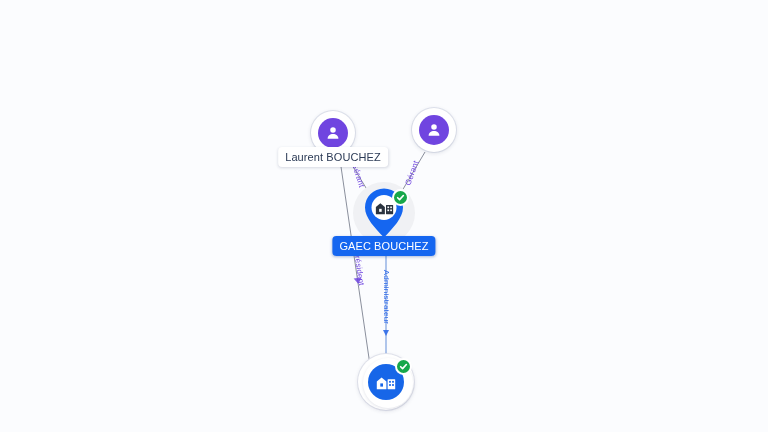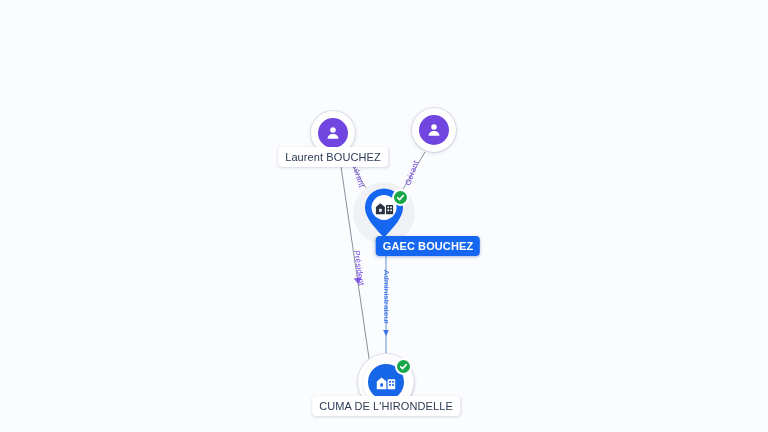--- a/index.html
+++ b/index.html
@@ -135,23 +135,22 @@
     padding: 3px 7px;
     border-radius: 4px;
     background: #ffffff;
     color: #2b3a55;
     box-shadow: 0 1px 3px rgba(40,50,90,0.18);
     letter-spacing: 0.1px;
   }
   .label.selected {
     background: #1566f0;
     color: #ffffff;
-    font-weight: bold;
+    font-weight: normal;
     box-shadow: 0 1px 3px rgba(20,60,150,0.35);
-    margin-left: 44px;
   }
 
   
   .edge-label {
     position: absolute;
     font-size: 8px;
     letter-spacing: 0.2px;
     white-space: nowrap;
     transform-origin: 50% 50%;
   }
@@ -249,15 +248,14 @@
           <rect x="4.3" y="9.4" width="2.7" height="3.2" fill="#1766e8"></rect>
         </svg>
       </div>
       <div class="badge-check" style="right:2px; top:4px;">
         <svg width="9" height="9" viewBox="0 0 12 12" fill="none" stroke="#ffffff" stroke-width="2.2" stroke-linecap="round" stroke-linejoin="round">
           <path d="M2.2 6.3 L4.8 8.8 L9.8 3.4"></path>
         </svg>
       </div>
     </div>
   </div>
-  <div class="label" style="left:386px; top:396px;">CUMA DE L'HIRONDELLE</div>
 
 </div>
 
 </body></html>

